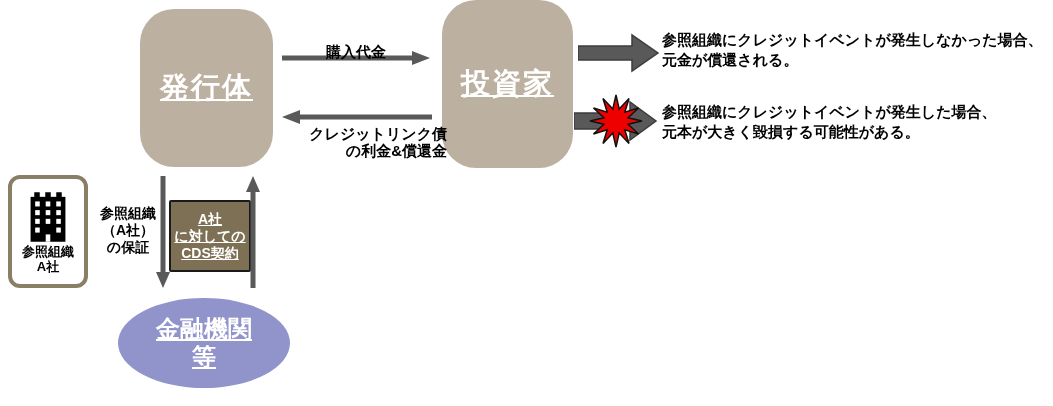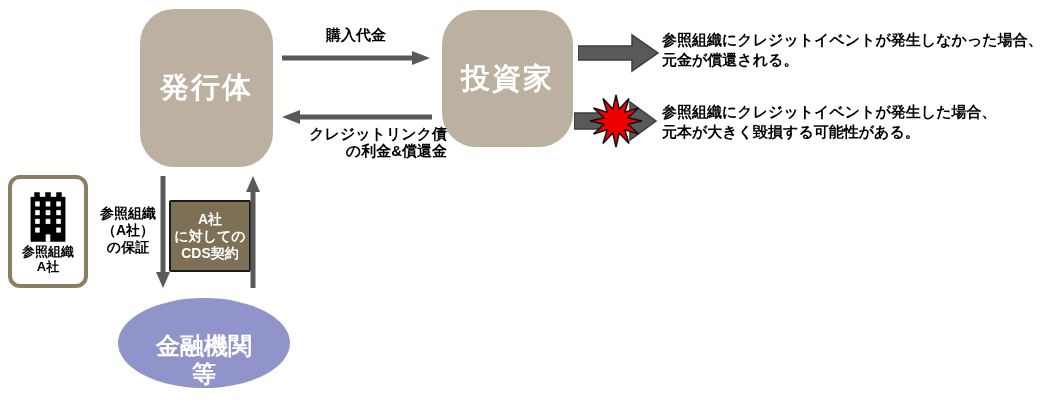--- a/index.html
+++ b/index.html
@@ -1,28 +1,28 @@
 <!DOCTYPE html>
 <html style="--box-tan: #bcb0a0; --cds-brown: #7d7055; --ellipse-purple: #9193cb; --arrow-gray: #595959; --burst-red: #ee0000; --ref-border: #8a7e64;"><head>
 <meta charset="utf-8">
 <style>
   html,body{margin:0;padding:0;background:#fff;font-family:"Liberation Sans","DejaVu Sans",sans-serif;}
   .canvas{position:relative;width:1053px;height:406px;background:#fff;overflow:hidden;}
   .node{position:absolute;display:flex;align-items:center;justify-content:center;
-        color:#fff;font-weight:bold;text-align:center;}
+        color:#fff;font-weight:bold;text-align:center;text-decoration:underline;}
   .tan-box{background:var(--box-tan);border-radius:34px;font-size:29px;letter-spacing:2px;}
   .issuer{left:140px;top:9px;width:133px;height:158px;}
-  .investor{left:442px;top:10px;width:131px;height:137px;}
+  .investor{left:442px;top:0;width:131px;height:168px;}
   .cds-box{left:169px;top:200px;width:78px;height:68px;background:var(--cds-brown);
            border:2px solid #1a1a1a;border-radius:2px;font-size:14px;line-height:17px;white-space:pre-line;}
   .ellipse{left:118px;top:298px;width:172px;height:90px;background:var(--ellipse-purple);
-           border-radius:50%;font-size:24px;line-height:28px;white-space:pre-line;align-items:flex-end;}
+           border-radius:50%;font-size:24px;line-height:28px;white-space:pre-line;}
   .lbl{position:absolute;color:#000;font-weight:bold;text-align:center;white-space:pre-line;}
   .flow-lbl{font-size:15px;line-height:18px;}
-  .purchase-lbl{left:282px;top:26px;width:148px;}
+  .purchase-lbl{left:282px;top:43px;width:148px;}
   .redemption-lbl{left:267px;top:125px;width:180px;line-height:17px;text-align:right;}
   .guarantee-lbl{left:92px;top:205px;width:72px;font-size:14px;line-height:17px;}
   .premium-lbl{left:256px;top:209px;width:84px;font-size:14px;line-height:17px;}
   .outcome{position:absolute;left:662px;width:391px;color:#000;font-weight:bold;font-size:15px;
            line-height:20px;white-space:pre-line;text-align:left;}
   .outcome-1{top:30px;}
   .outcome-2{top:102px;}
   .arrow-svg{position:absolute;display:block;}
   .ref-box{position:absolute;left:8px;top:175px;width:80px;height:113px;background:#fff;
            border:4px solid var(--ref-border);border-radius:12px;box-sizing:border-box;

